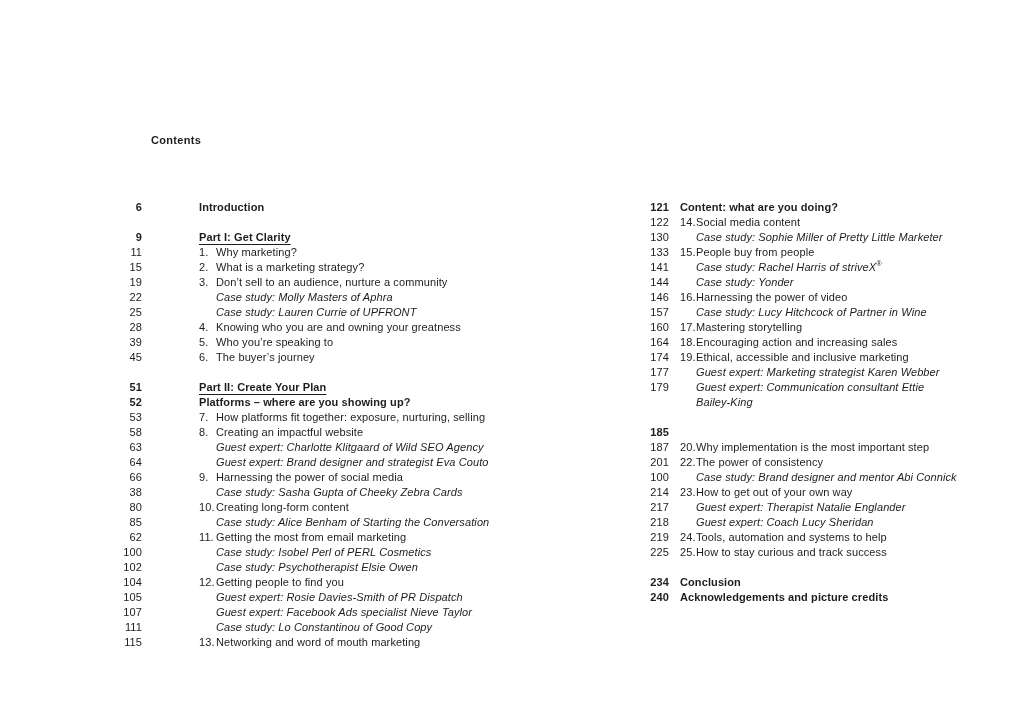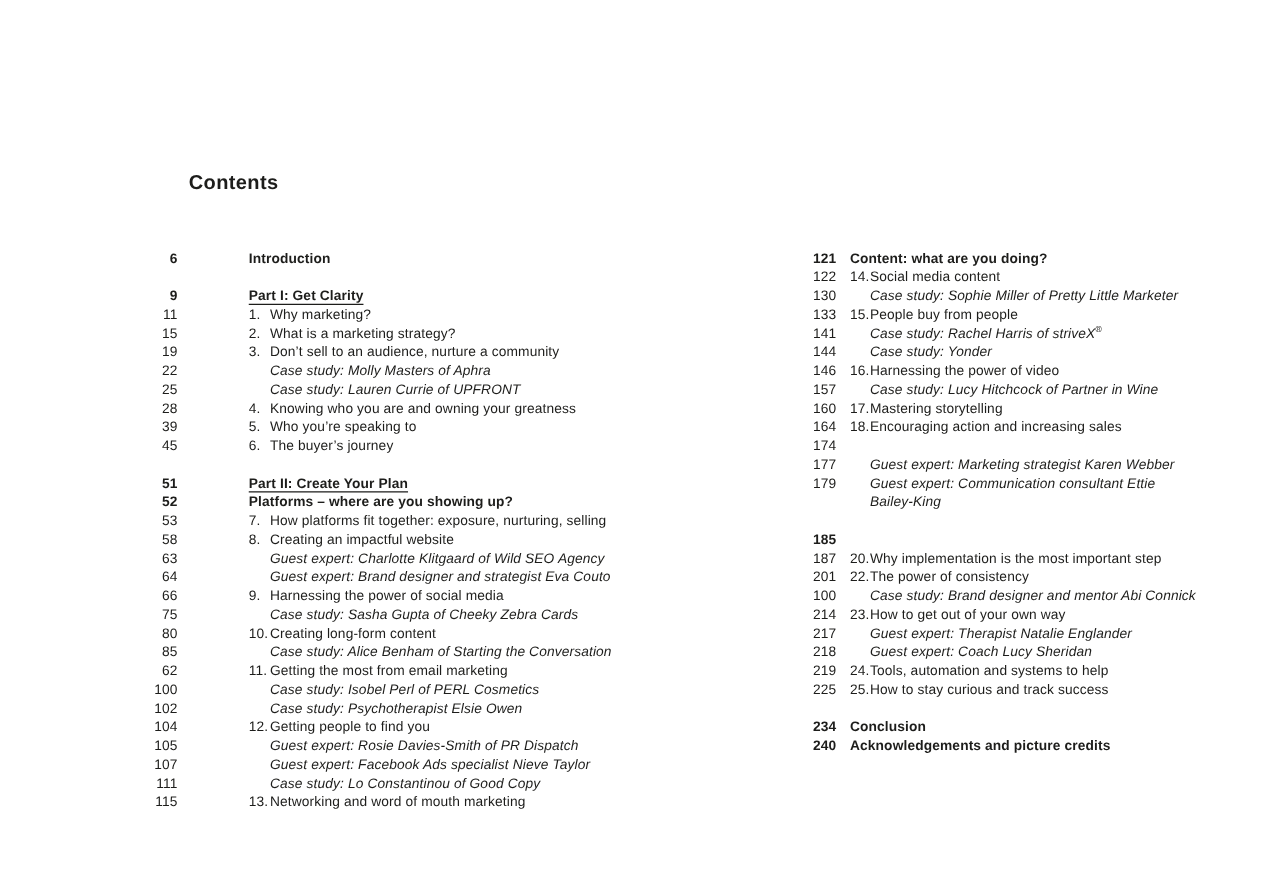--- a/index.html
+++ b/index.html
@@ -11,21 +11,21 @@
     overflow: hidden;
     position: relative;
   }
   .page {
     position: absolute; inset: 0;
     background: #ffffff;
   }
   .contents-title {
     position: absolute;
     left: 151px; top: 127px;
-    font-size: 16px;
+    font-size: 11px;
     font-weight: bold;
     letter-spacing: 0.3px;
   }
   .toc-col {
     position: absolute;
     top: 200px;
   }
   .col-left  { left: 116px; width: 440px; }
   .col-right { left: 643px; width: 370px; }
   .row {
@@ -180,21 +180,21 @@
         </span>
       </div>
       <div class="row chapter">
         <span class="pg">66</span>
         <span class="content">
           <span class="num">9.</span>
           <span class="txt">Harnessing the power of social media</span>
         </span>
       </div>
       <div class="row case">
-        <span class="pg">75</span>
+        <span class="pg">38</span>
         <span class="content">
           <span class="num"></span>
           <span class="txt">Case study: Sasha Gupta of Cheeky Zebra Cards</span>
         </span>
       </div>
       <div class="row chapter">
         <span class="pg">80</span>
         <span class="content">
           <span class="num">10.</span>
           <span class="txt">Creating long-form content</span>
@@ -329,20 +329,24 @@
       </div>
       <div class="row chapter">
         <span class="pg">164</span>
         <span class="content">
           <span class="num">18.</span>
           <span class="txt">Encouraging action and increasing sales</span>
         </span>
       </div>
       <div class="row chapter">
         <span class="pg">174</span>
+        <span class="content">
+          <span class="num">19.</span>
+          <span class="txt">Ethical, accessible and inclusive marketing</span>
+        </span>
       </div>
       <div class="row case">
         <span class="pg">177</span>
         <span class="content">
           <span class="num"></span>
           <span class="txt">Guest expert: Marketing strategist Karen Webber</span>
         </span>
       </div>
       <div class="row case">
         <span class="pg">179</span>

